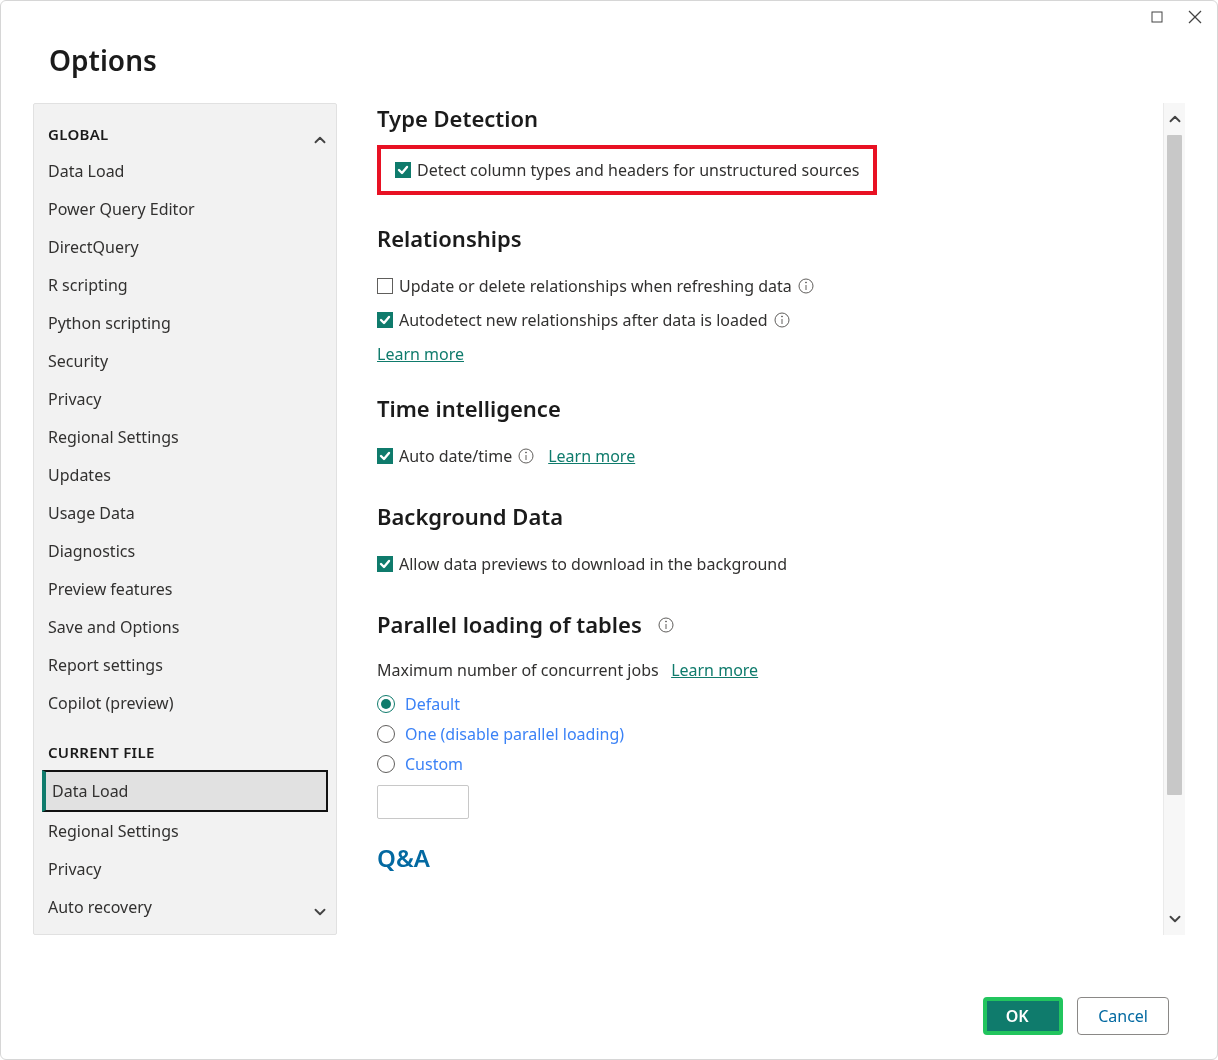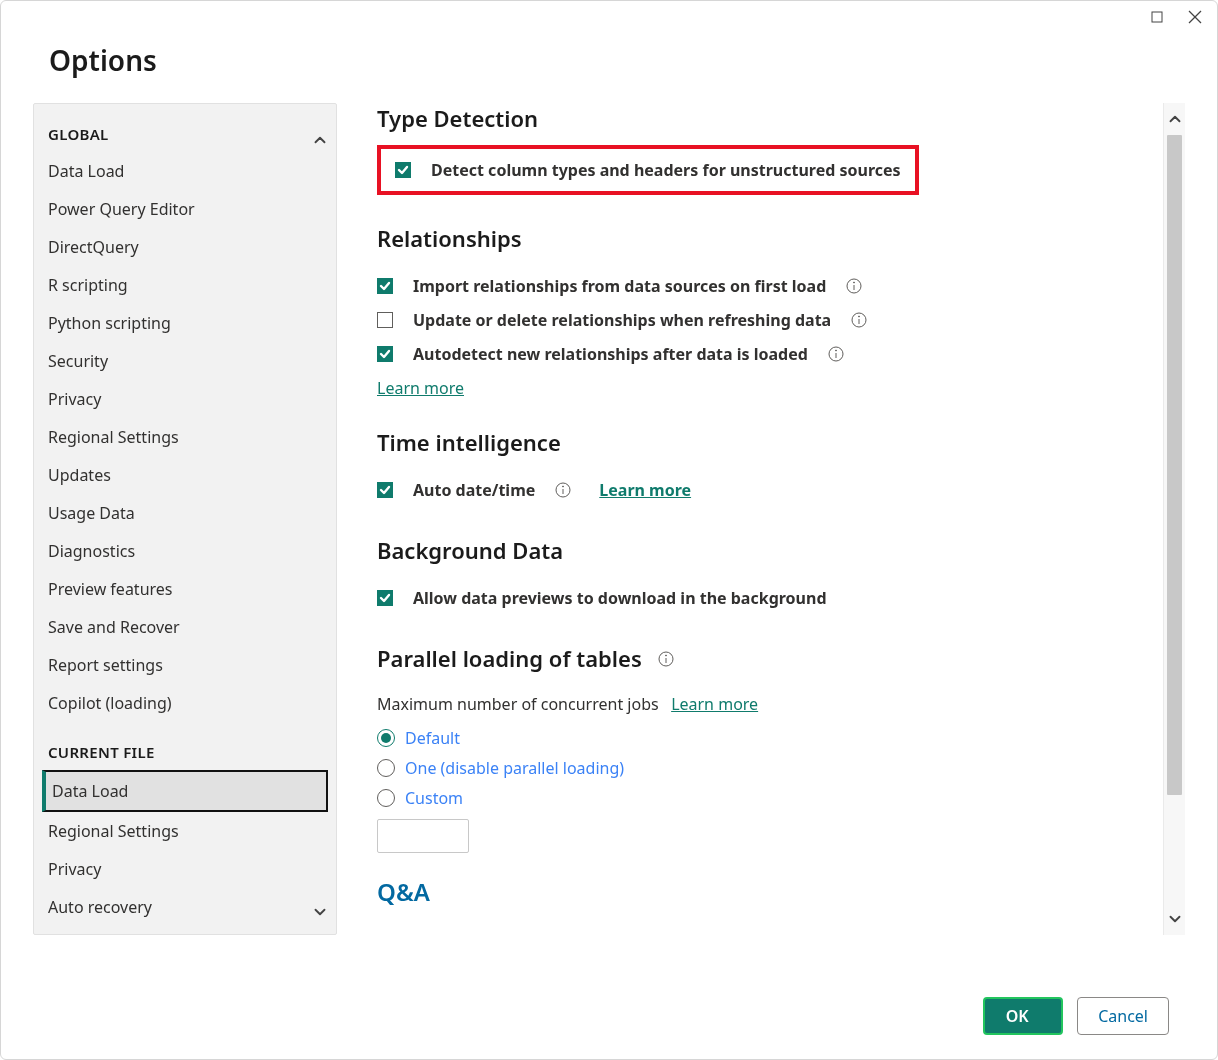--- a/index.html
+++ b/index.html
@@ -107,25 +107,24 @@
     border-radius: 1px;
   }
   .section-title {
     font-size: 22px; font-weight: 600;
     margin: 0 0 16px 0;
     color: #1b1b1b;
   }
   .section-title .info { margin-left: 10px; }
   .checkbox-row {
     display: flex; align-items: center;
-    gap: 20px;
+    gap: 6px;
     font-size: 16px;
     padding: 6px 0;
     color: #323130;
-    font-weight: bold;
   }
   .checkbox {
     width: 16px; height: 16px;
     flex-shrink: 0;
     border: 1px solid #605e5c;
     background: #fff;
     display: inline-flex; align-items: center; justify-content: center;
     cursor: pointer;
   }
   .checkbox.checked {
@@ -201,21 +200,21 @@
     min-width: 80px;
     height: 38px;
     padding: 0 20px;
     display: inline-flex; align-items: center; justify-content: center;
     font-size: 16px;
     border-radius: 4px;
     cursor: pointer;
   }
   .btn.primary {
     background: #0f7b6c; color: #fff;
-    border: 2px solid #22c55e;
+    border: 4px solid #22c55e;
     font-weight: 600;
     padding-left: 8px;
   }
   .btn.secondary {
     background: #fff; color: #0369a1;
     border: 1px solid #8a8886;
   }
   .learn-more-tight { margin-top: 6px; display: inline-block; }
 </style>
 </head>
@@ -257,23 +256,23 @@
         <div class="item">DirectQuery</div>
         <div class="item">R scripting</div>
         <div class="item">Python scripting</div>
         <div class="item">Security</div>
         <div class="item">Privacy</div>
         <div class="item">Regional Settings</div>
         <div class="item">Updates</div>
         <div class="item">Usage Data</div>
         <div class="item">Diagnostics</div>
         <div class="item">Preview features</div>
-        <div class="item">Save and Recover</div>
+        <div class="item">Save and Options</div>
         <div class="item">Report settings</div>
-        <div class="item">Copilot (loading)</div>
+        <div class="item">Copilot (preview)</div>
         <div class="section-gap"></div>
         <h3>CURRENT FILE</h3>
         <div class="item selected">Data Load</div>
         <div class="item">Regional Settings</div>
         <div class="item">Privacy</div>
         <div class="item">Auto recovery</div>
       </div>
     </div>
 
     <div class="content-wrap">
@@ -288,35 +287,20 @@
                     <polyline points="2 6 5 9 10 3"></polyline>
                   </svg>
               </span>
               <span>Detect column types and headers for unstructured sources</span>
             </div>
           </div>
         </div>
 
         <div class="section-block">
           <div class="section-title">Relationships</div>
-          <div class="checkbox-row">
-            <span class="checkbox checked">
-              <svg width="12" height="12" viewBox="0 0 12 12" fill="none" stroke="#fff" stroke-width="2.4" stroke-linecap="round" stroke-linejoin="round">
-                  <polyline points="2 6 5 9 10 3"></polyline>
-                </svg>
-            </span>
-            <span>Import relationships from data sources on first load</span>
-            <span class="info">
-                <svg viewBox="0 0 16 16" fill="none" stroke="currentColor" stroke-width="1">
-                  <circle cx="8" cy="8" r="7"></circle>
-                  <line x1="8" y1="7" x2="8" y2="12"></line>
-                  <circle cx="8" cy="4.5" r=".5" fill="currentColor"></circle>
-                </svg>
-              </span>
-          </div>
           <div class="checkbox-row">
             <span class="checkbox"></span>
             <span>Update or delete relationships when refreshing data</span>
             <span class="info">
                 <svg viewBox="0 0 16 16" fill="none" stroke="currentColor" stroke-width="1">
                   <circle cx="8" cy="8" r="7"></circle>
                   <line x1="8" y1="7" x2="8" y2="12"></line>
                   <circle cx="8" cy="4.5" r=".5" fill="currentColor"></circle>
                 </svg>
               </span>

